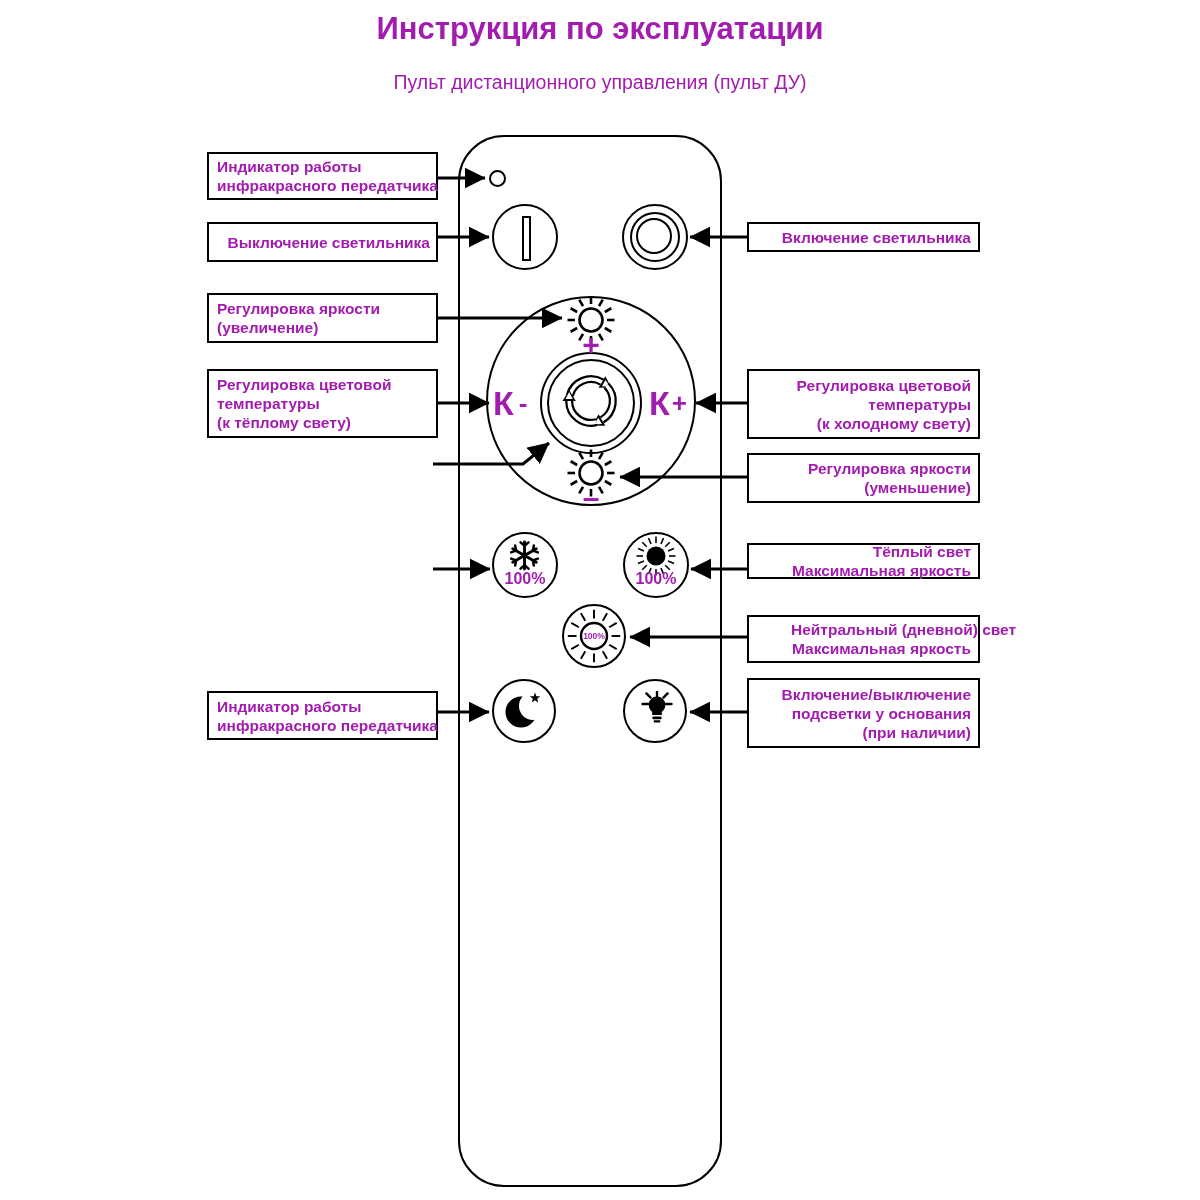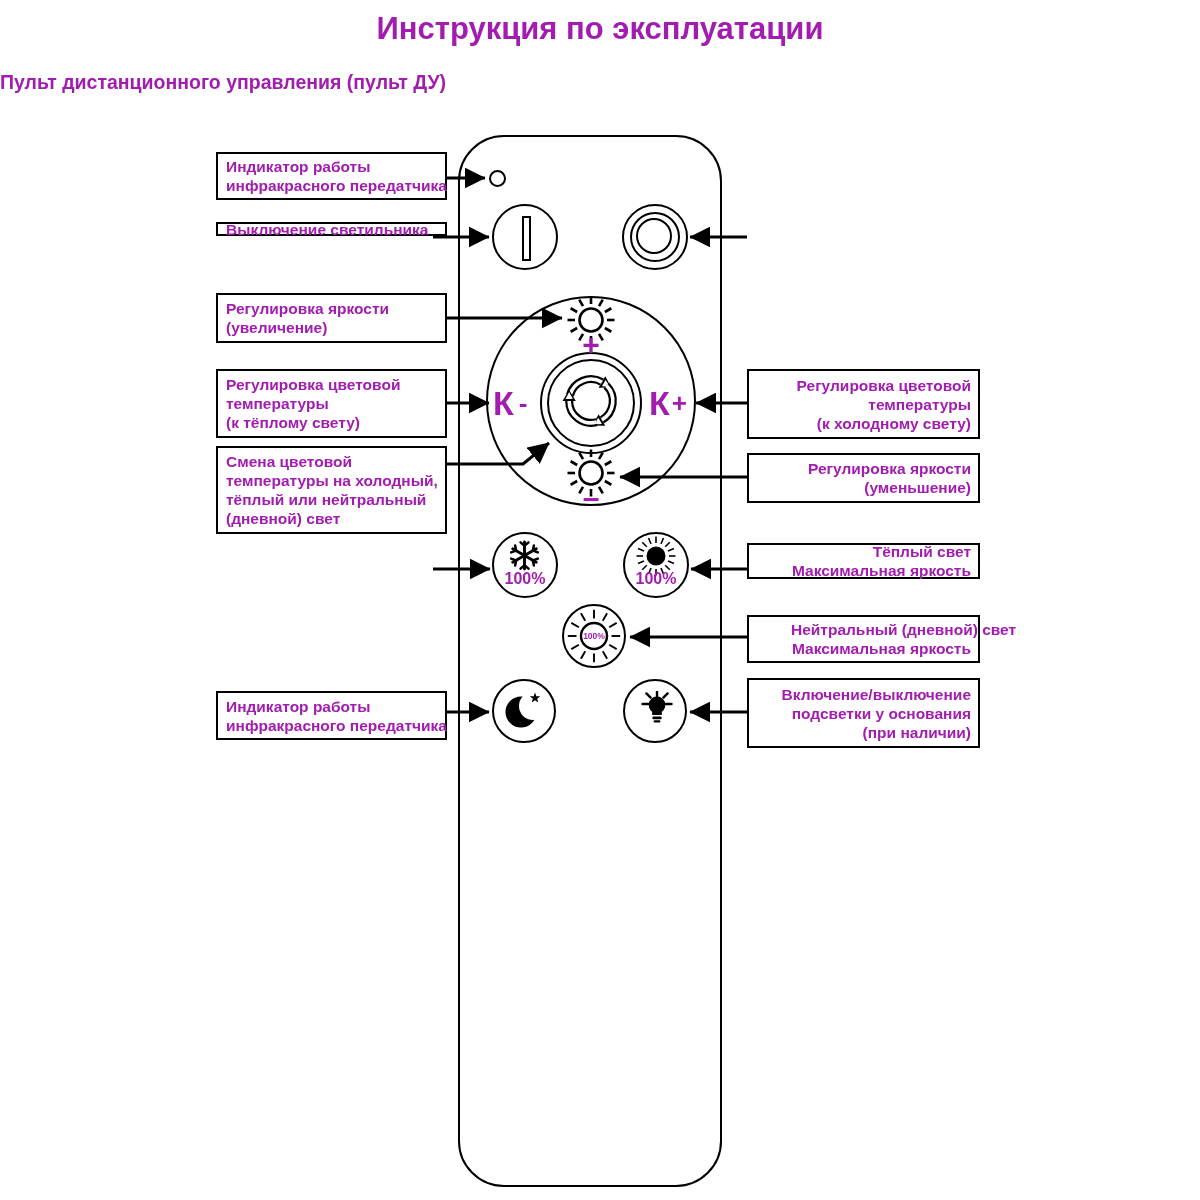--- a/index.html
+++ b/index.html
@@ -1,20 +1,20 @@
 <!DOCTYPE html>
 <html><head>
 <meta charset="utf-8">
 <style>
   html,body{margin:0;padding:0;background:#fff;}
   .canvas{position:relative;width:1200px;height:1200px;background:#fff;overflow:hidden;
           font-family:"Liberation Sans","DejaVu Sans",sans-serif;color:#a21caf;}
   .abs{position:absolute;}
   .page-title{top:12px;left:0;width:1200px;text-align:center;font-size:31px;font-weight:bold;line-height:34px;}
-  .page-subtitle{top:70px;left:0;width:1200px;font-size:19.5px;font-weight:bold;line-height:24px;}
+  .page-subtitle{top:70px;left:0;width:1200px;text-align:center;font-size:19.5px;font-weight:normal;line-height:24px;}
 
   .remote-body{left:458px;top:135px;width:264px;height:1052px;border:2.5px solid #000;
                border-radius:46px;background:#fff;box-sizing:border-box;}
   .ir-dot{left:489px;top:170px;width:17px;height:17px;border:2.5px solid #000;border-radius:50%;
           background:#fff;box-sizing:border-box;}
   .btn{border:2.5px solid #000;border-radius:50%;background:#fff;box-sizing:border-box;text-decoration:underline;}
   .ring{border:2.5px solid #000;border-radius:50%;box-sizing:border-box;}
 
   .offbar{left:28px;top:10px;width:9px;height:45px;border:2px solid #000;box-sizing:border-box;background:#fff;}
 
@@ -26,21 +26,21 @@
   .k-letter{font-size:34px;line-height:34px;}
   .k-sign{font-size:26px;line-height:26px;}
   .sign-label{width:34px;text-align:center;font-weight:bold;font-size:30px;line-height:28px;}
 
   .pct{position:absolute;left:0;width:100%;text-align:center;font-weight:bold;font-size:16px;line-height:16px;}
 
   .cobox{position:absolute;border:2px solid #000;background:#fff;box-sizing:border-box;
          display:flex;flex-direction:column;justify-content:center;
          font-size:15.5px;font-weight:bold;line-height:19px;}
   .cobox span{display:block;width:100%;white-space:pre;}
-  .lbox{left:216px;width:231px;padding:3px 6px 3px 8px;text-align:left;}
+  .lbox{left:207px;width:231px;padding:3px 6px 3px 8px;text-align:left;}
   .rbox{left:747px;width:233px;padding:3px 7px 3px 4px;text-align:right;}
 
   svg{display:block;}
   .overlay{left:0;top:0;pointer-events:none;}
 </style>
 </head>
 <body>
 
 <div class="canvas">
 
@@ -245,43 +245,40 @@
       <line x1="747" y1="569" x2="691" y2="569" marker-end="url(#ah)"></line>
       <line x1="747" y1="637" x2="630" y2="637" marker-end="url(#ah)"></line>
       <line x1="747" y1="712" x2="690" y2="712" marker-end="url(#ah)"></line>
     </g>
   </svg>
 
   <div class="cobox lbox" style="top:152px;height:48px;">
       <span>Индикатор работы
 инфракрасного передатчика</span>
     </div>
-  <div class="cobox lbox" style="top:222px;height:14px;">
+  <div class="cobox lbox" style="top:222px;height:40px;text-align:right;">
       <span>Выключение светильника</span>
     </div>
   <div class="cobox lbox" style="top:293px;height:50px;">
       <span>Регулировка яркости
 (увеличение)</span>
     </div>
   <div class="cobox lbox" style="top:369px;height:69px;">
       <span>Регулировка цветовой
 температуры
 (к тёплому свету)</span>
     </div>
-  <div class="cobox lbox" style="top:446px;height:88px;">
-      <span>Смена цветовой
-температуры на холодный,
-тёплый или нейтральный
-(дневной) свет</span>
-    </div>
   <div class="cobox lbox" style="top:691px;height:49px;">
       <span>Индикатор работы
 инфракрасного передатчика</span>
     </div>
 
+  <div class="cobox rbox" style="top:222px;height:30px;">
+      <span>Включение светильника</span>
+    </div>
   <div class="cobox rbox" style="top:369px;height:70px;">
       <span>Регулировка цветовой
 температуры
 (к холодному свету)</span>
     </div>
   <div class="cobox rbox" style="top:453px;height:50px;">
       <span>Регулировка яркости
 (уменьшение)</span>
     </div>
   <div class="cobox rbox" style="top:543px;height:36px;">

